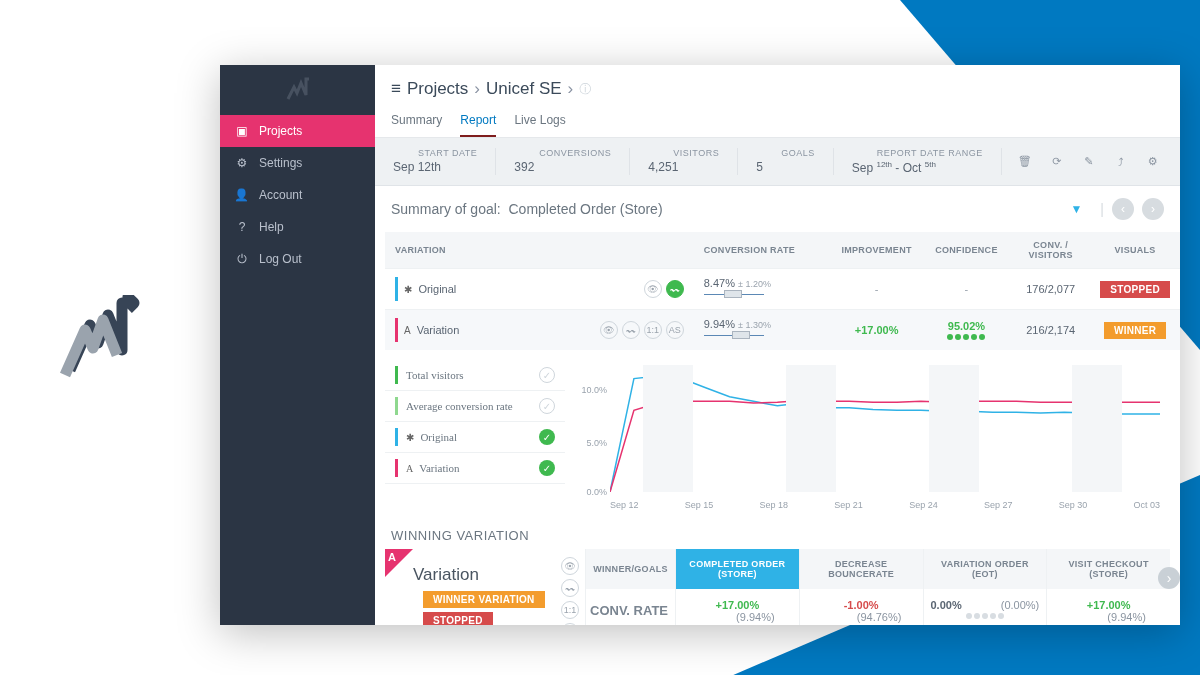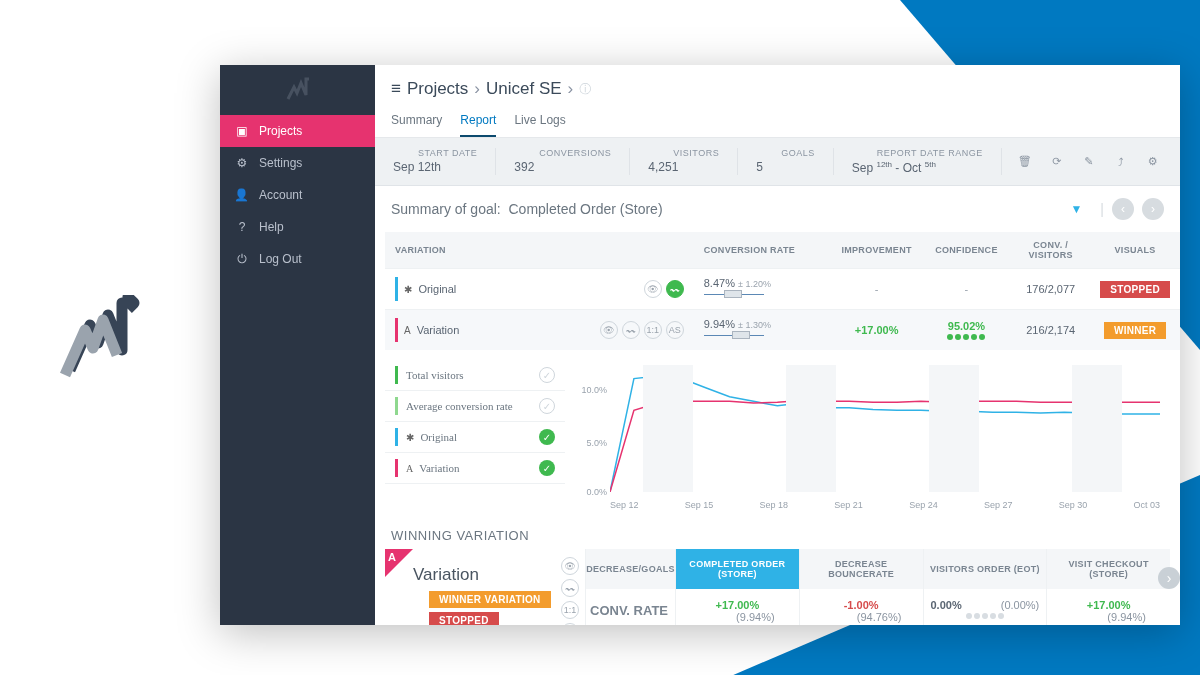--- a/index.html
+++ b/index.html
@@ -11,21 +11,21 @@
   .sidebar { width: 155px; background: #2b3544; color: #8a93a3; font-size: 12px; }
   .sb-logo { height: 50px; display: flex; align-items: center; justify-content: center; opacity: 0.3; }
   .sb-item { display: flex; align-items: center; gap: 10px; padding: 9px 15px; cursor: pointer; color: #b9c0cc; }
   .sb-item.active { background: #e6336f; color: #fff; }
   .sb-icon { width: 14px; height: 14px; display: inline-flex; align-items: center; justify-content: center; font-size: 12px; }
   .main { flex: 1; background: #fff; overflow: hidden; }
   .crumb { display: flex; align-items: center; gap: 6px; padding: 14px 16px 8px; font-size: 17px; color: #3b4a5a; }
   .crumb .sep { color: #8a93a3; }
   .tabs { display: flex; gap: 18px; padding: 0 16px; border-bottom: 1px solid #e5e8eb; font-size: 12px; }
   .tab { padding: 6px 0 8px; cursor: pointer; color: #6b7680; }
-  .tab.active { color: #0079c1; border-bottom: 2px solid #0c4a6e; }
+  .tab.active { color: #0079c1; border-bottom: 2px solid #7f1d1d; }
   .statsbar { display: flex; background: #eef1f3; border-bottom: 1px solid #e0e4e8; padding: 10px 0; font-size: 11px; }
   .stat { padding: 0 18px; border-right: 1px solid #dfe3e7; }
   .stat:last-of-type { border-right: none; flex: 1; }
   .stat-label { font-size: 9px; color: #8b95a1; letter-spacing: 0.5px; margin-left: 25px; }
   .stat-val { color: #5a6572; font-size: 12px; margin-top: 2px; }
   .sup { font-size: 8px; vertical-align: super; }
   .stat-icons { display: flex; align-items: center; gap: 14px; padding: 0 14px; color: #8b95a1; }
   .icon-btn { width: 18px; height: 18px; cursor: pointer; display: flex; align-items: center; justify-content: center; }
   .goal-head { display: flex; align-items: center; justify-content: space-between; padding: 12px 16px; color: #6b7680; font-size: 14px; }
   .goal-head .nav { display: flex; gap: 8px; align-items: center; }
@@ -67,21 +67,21 @@
   .y-label { position: absolute; right: calc(100% - 32px); transform: translateY(-50%); text-align: center; }
   .x-axis { position: absolute; bottom: 0; left: 35px; right: 10px; display: flex; justify-content: space-between; }
   .plot { position: absolute; left: 35px; right: 10px; top: 5px; bottom: 18px; }
   .band { position: absolute; top: 0; bottom: 0; background: #f4f6f8; }
   .win-head { padding: 12px 16px 6px; font-size: 13px; color: #6b7680; letter-spacing: 0.5px; }
   .win-row { display: flex; padding: 0 10px; gap: 0; }
   .win-left { width: 200px; position: relative; padding: 10px 8px 6px 14px;}
   .corner { position: absolute; left: 0; top: 0; width: 0; height: 0; border-top: 28px solid #e6336f; border-right: 28px solid transparent; }
   .corner span { position: absolute; top: -26px; left: 3px; color: #fff; font-size: 11px; font-weight: 600; }
   .win-title { font-size: 17px; color: #4a5561; margin: 6px 0 6px 14px; }
-  .win-badges { display: flex; flex-direction: column; gap: 4px; margin-left: 30px; align-items: flex-start;}
+  .win-badges { display: flex; flex-direction: column; gap: 4px; margin-left: 24px; align-items: flex-start;}
   .win-icons { position: absolute; right: 6px; top: 8px; display: flex; flex-direction: column; gap: 4px; }
   .goals-grid { flex: 1; display: flex; position: relative; overflow: visible; }
   .goal-col { flex: 1; border-left: 1px solid #eef1f3; text-align: center; }
   .goal-h { background: #f4f6f8; color: #7a8591; font-size: 9px; font-weight: 600; padding: 10px 6px; letter-spacing: 0.3px; height: 40px; display: flex; align-items: center; justify-content: center; }
   .goal-h.active { background: #2fb2e6; color: #fff; }
   .goal-v { padding: 10px 4px 4px; font-size: 11px; }
   .goal-v .pct { font-weight: 600; }
   .goal-v .g { color: #3fb94f; }
   .goal-v .r { color: #d64b4b; }
   .goal-v .n { color: #5a6572; }
@@ -324,21 +324,21 @@
           <span class="micro">AS</span>
         </div>
         <div class="win-title">Variation</div>
         <div class="win-badges">
           <span class="badge winnervar">WINNER VARIATION</span>
           <span class="badge stopped">STOPPED</span>
         </div>
 
       </div>
       <div class="conv-label-col">
-        <div class="goal-h">DECREASE/GOALS</div>
+        <div class="goal-h">WINNER/GOALS</div>
         <div class="goal-v">CONV. RATE</div>
       </div>
       <div class="goals-grid" id="goals-grid">
         <div class="goal-col">
             <div class="goal-h active">COMPLETED ORDER (STORE)</div>
             <div class="goal-v"><span class="pct g">+17.00%</span> <span class="sub">(9.94%)</span><div class="conf-dots">
                 <span class="on"></span>
                 <span class="on"></span>
                 <span class="on"></span>
                 <span class="on"></span>
@@ -349,21 +349,21 @@
             <div class="goal-h">DECREASE BOUNCERATE</div>
             <div class="goal-v"><span class="pct r">-1.00%</span> <span class="sub">(94.76%)</span><div class="conf-dots">
                 <span class="red"></span>
                 <span class="red"></span>
                 <span class="red"></span>
                 <span class="off"></span>
                 <span class="off"></span>
               </div></div>
           </div>
           <div class="goal-col">
-            <div class="goal-h">VISITORS ORDER (EOT)</div>
+            <div class="goal-h">VARIATION ORDER (EOT)</div>
             <div class="goal-v"><span class="pct n">0.00%</span> <span class="sub">(0.00%)</span><div class="conf-dots">
                 <span class="off"></span>
                 <span class="off"></span>
                 <span class="off"></span>
                 <span class="off"></span>
                 <span class="off"></span>
               </div></div>
           </div>
           <div class="goal-col">
             <div class="goal-h">VISIT CHECKOUT (STORE)</div>

